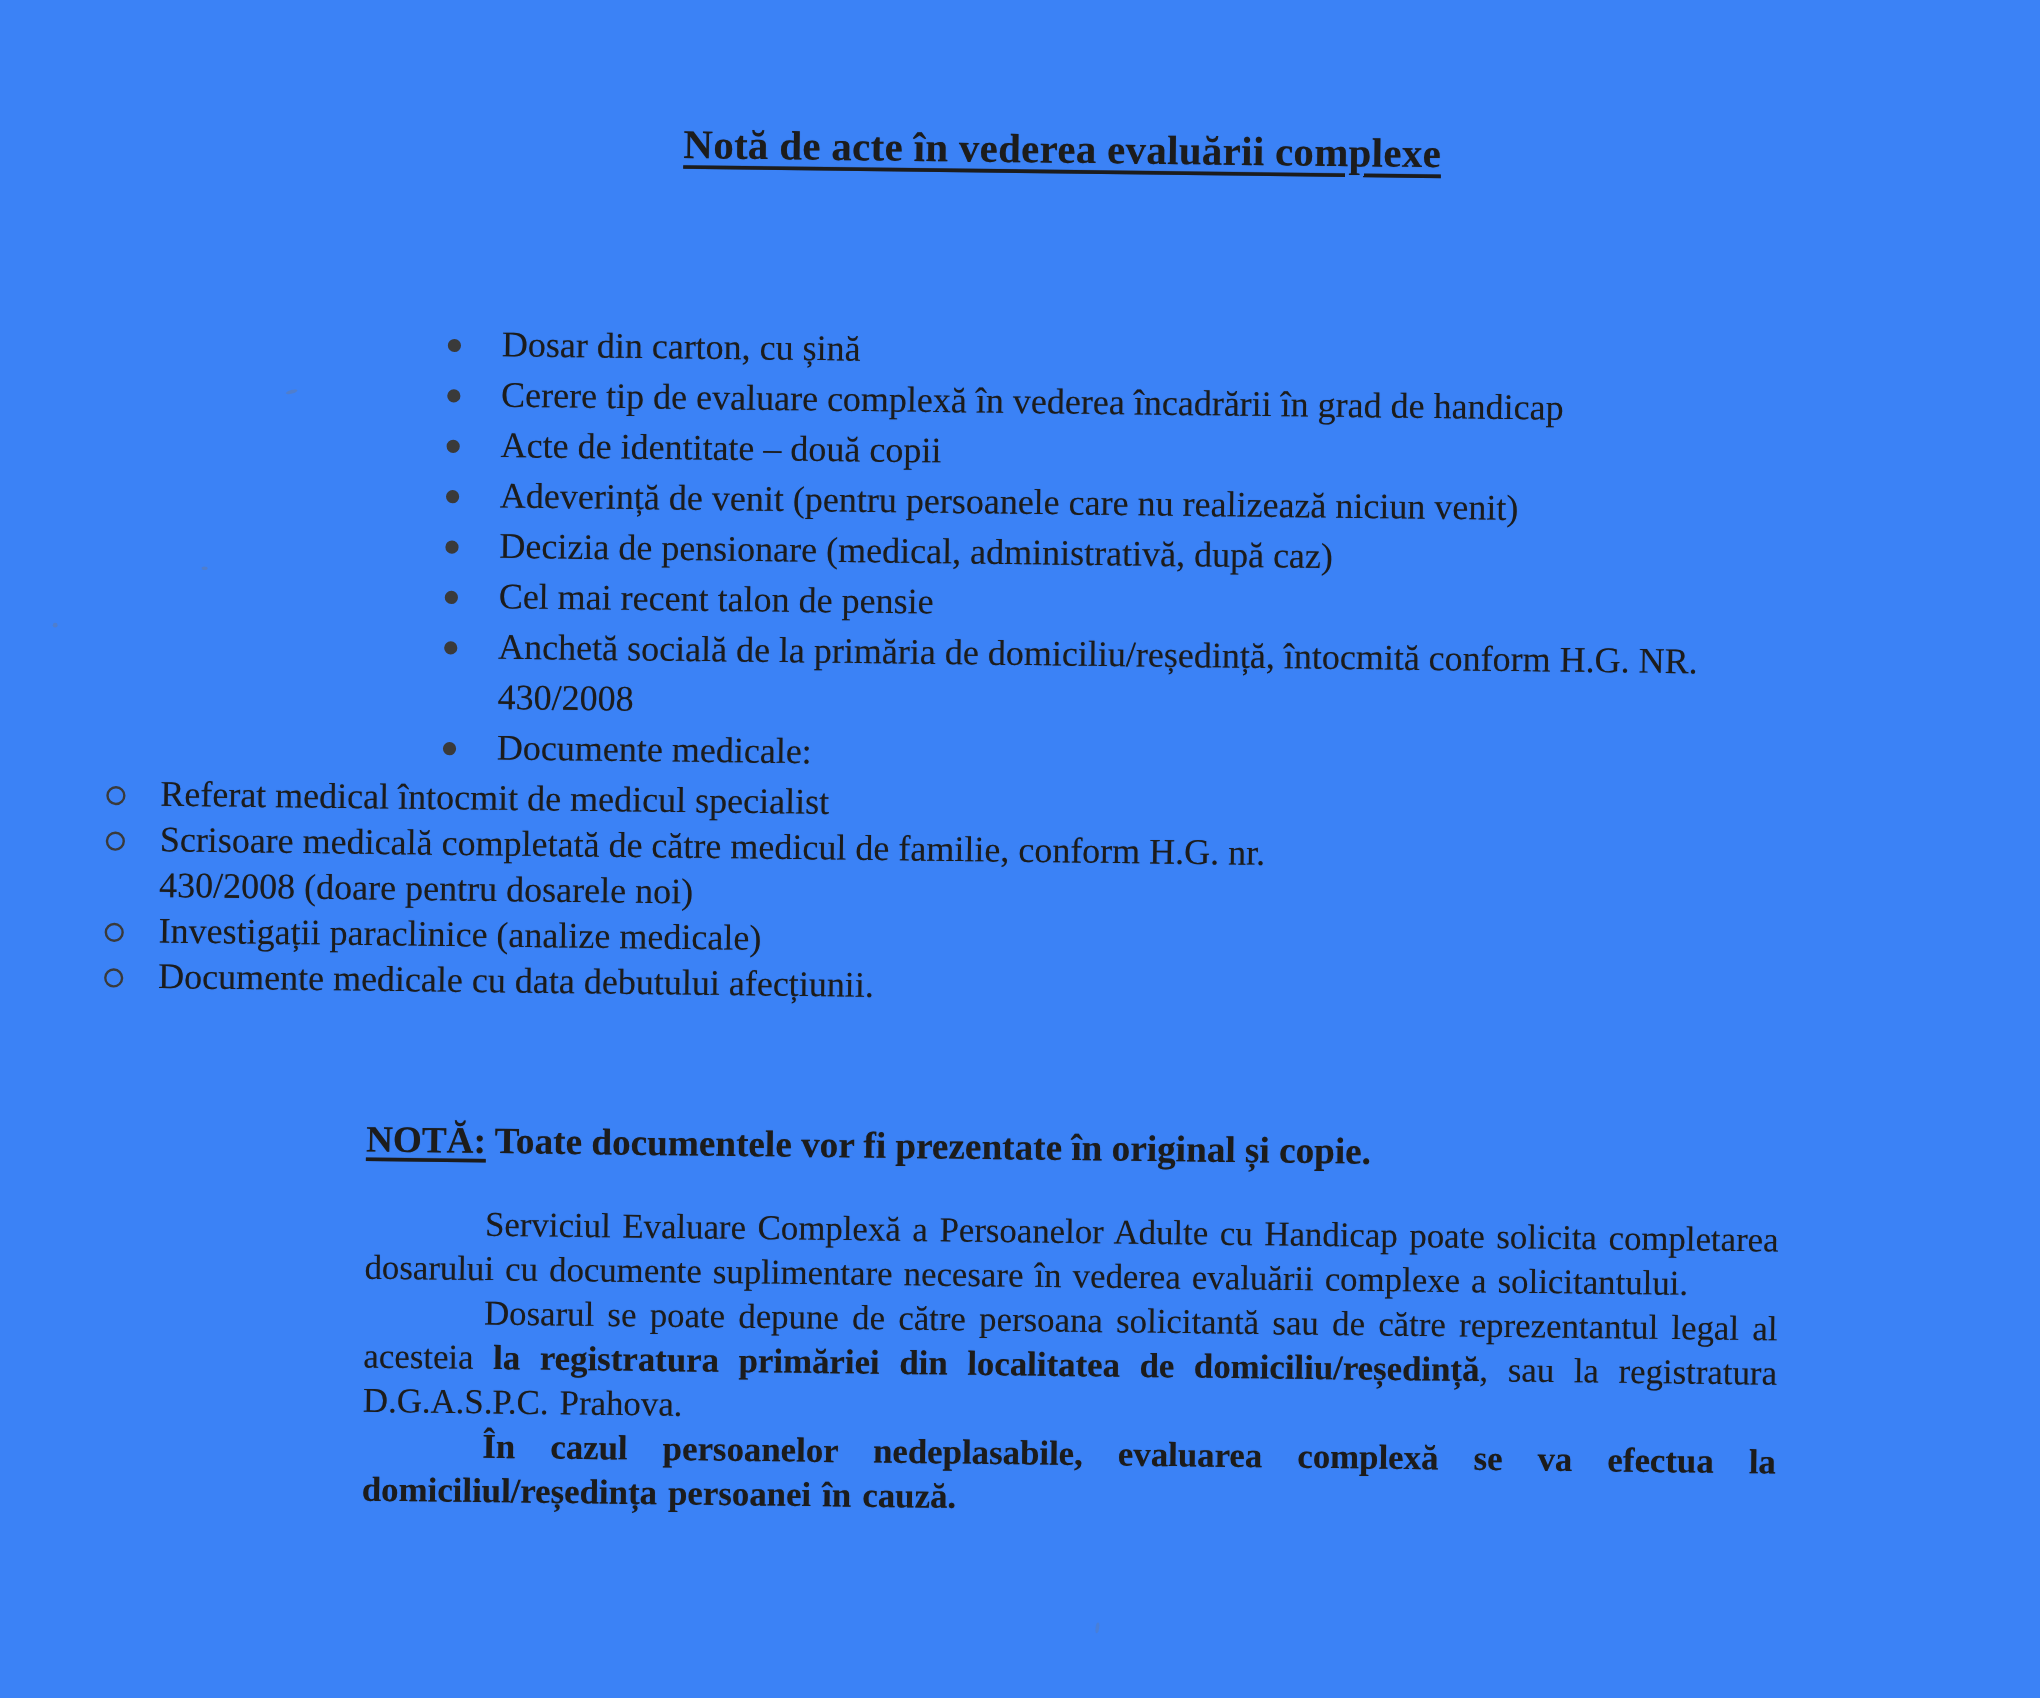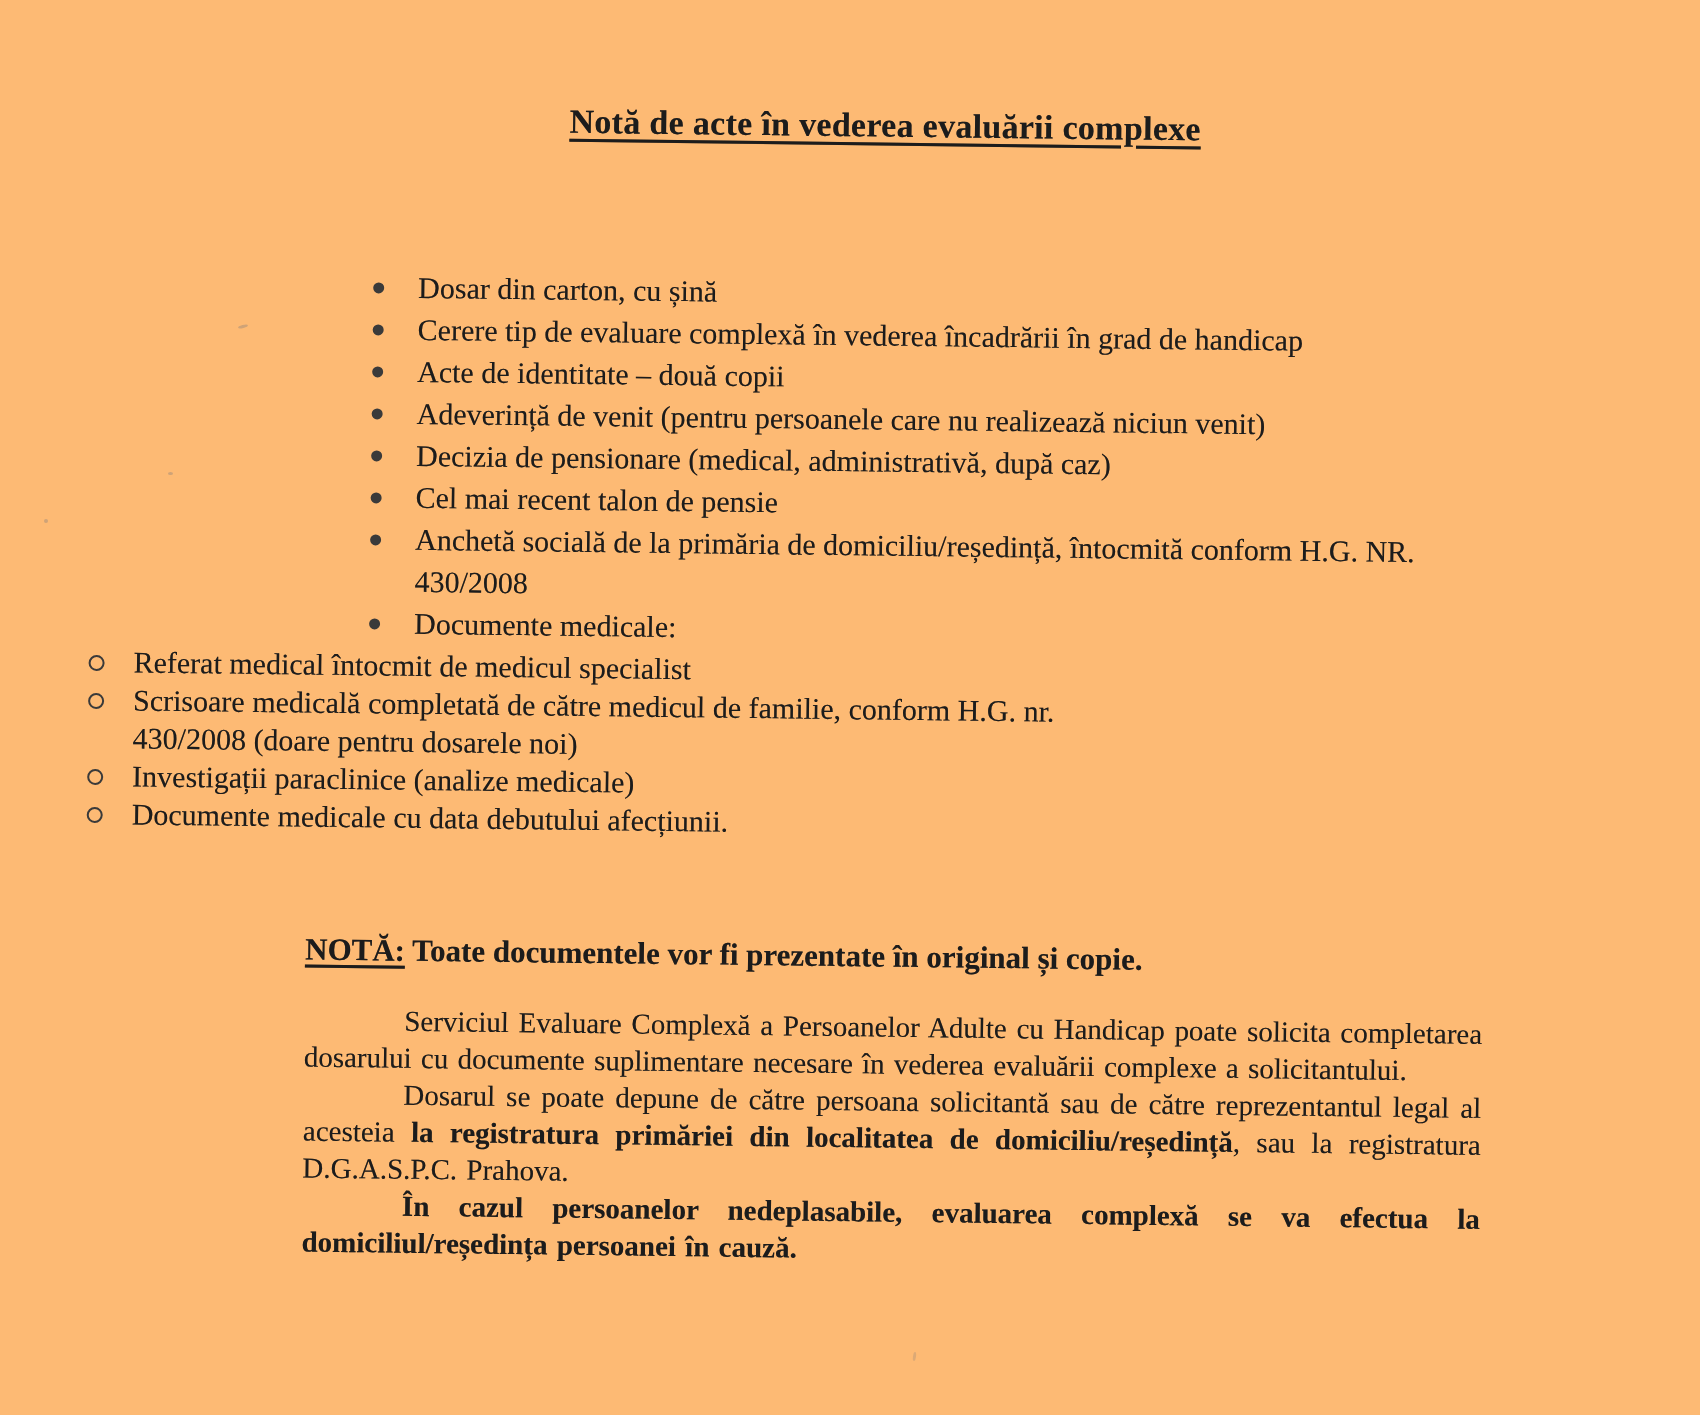--- a/index.html
+++ b/index.html
@@ -11,21 +11,21 @@
     width: 1700px;
     height: 1415px;
     overflow: hidden;
     font-family: "Liberation Serif", "DejaVu Serif", serif;
     color: #1c1c1c;
     position: relative;
   }
   .sheet {
     position: absolute;
     inset: 0;
-    background: #fdba74;
+    background: #3b82f6;
   }
   .content {
     position: absolute;
     inset: 0;
     transform: rotate(0.7deg);
     transform-origin: 30% 10%;
     text-shadow: 0 0 0.6px rgba(20,20,20,0.45);
   }
   .title-wrap {
     padding-top: 102px;

